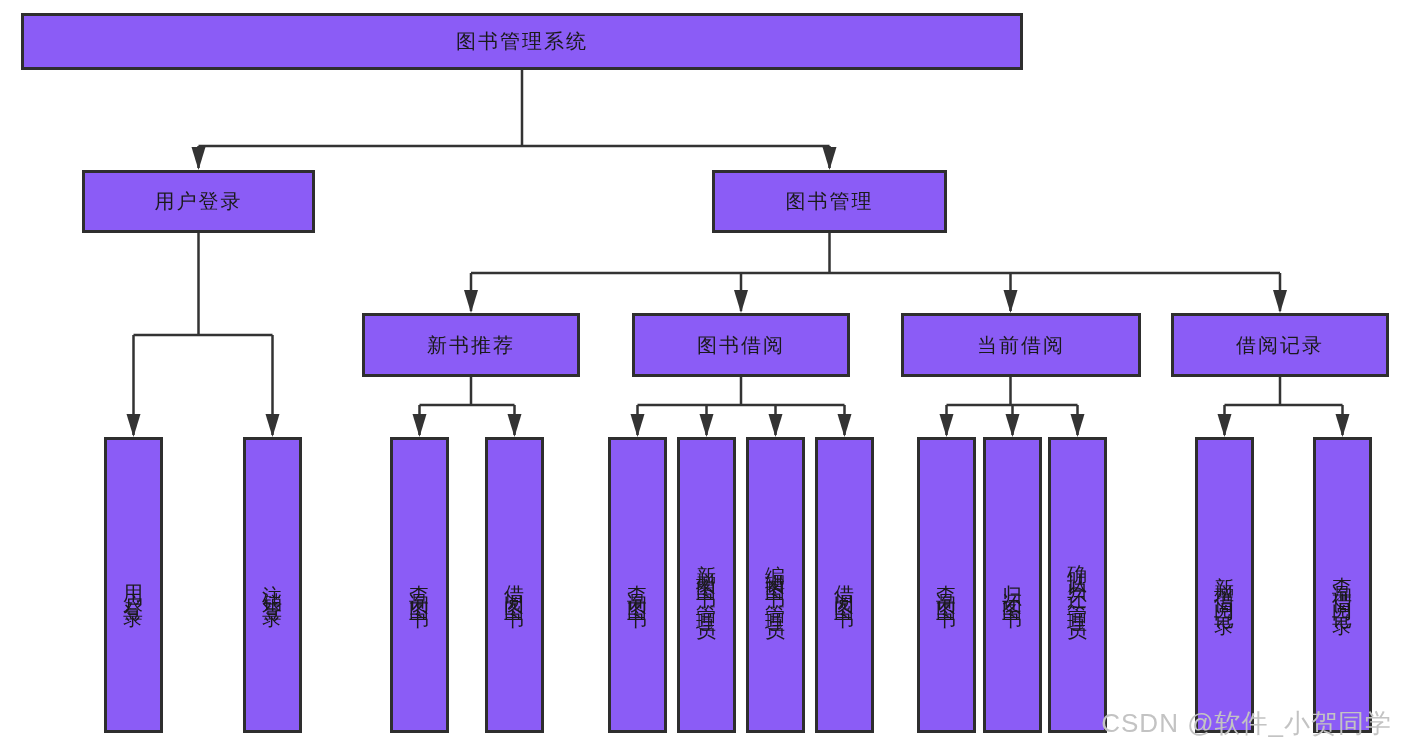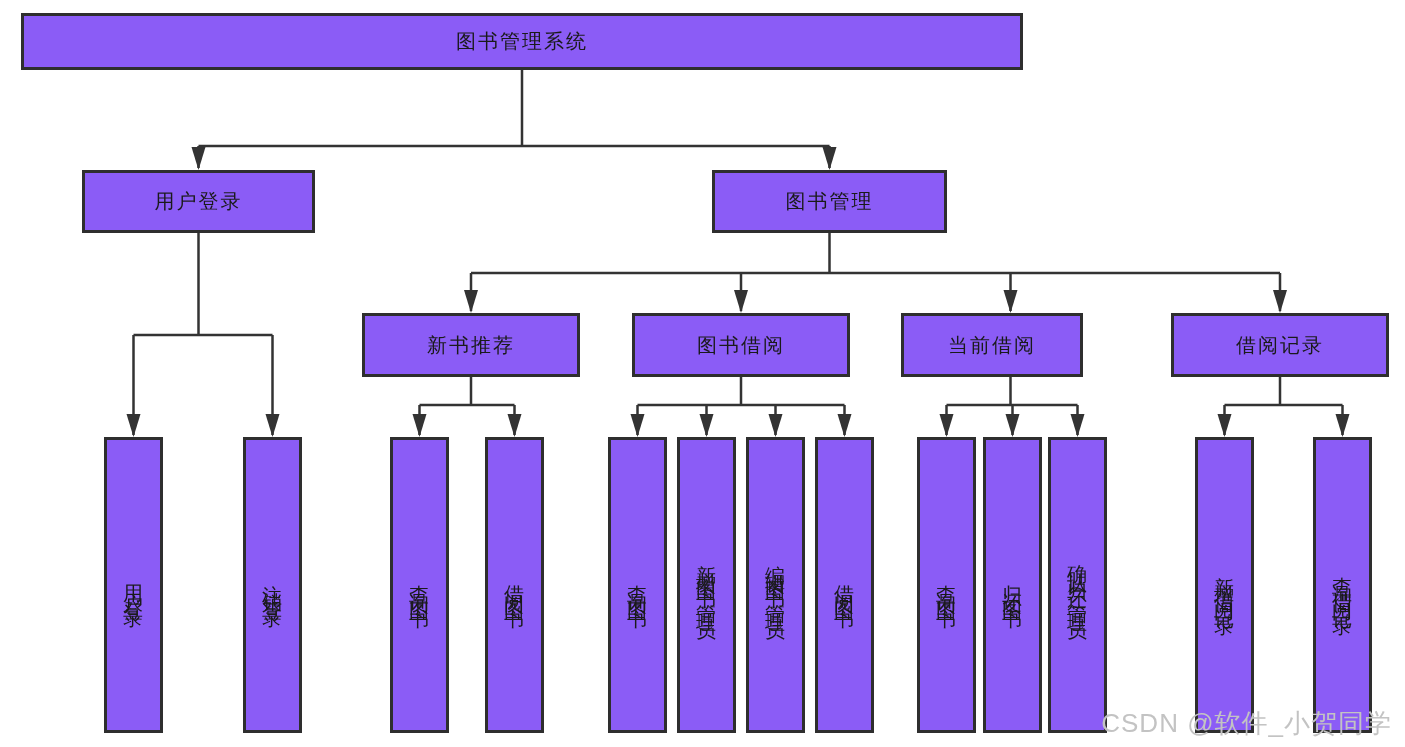--- a/index.html
+++ b/index.html
@@ -89,21 +89,21 @@
   <div class="node h" style="left:712px;top:170px;width:235px;height:63px;">
     <span>图书管理</span>
   </div>
 
   <div class="node h" style="left:362px;top:313px;width:218px;height:64px;">
     <span>新书推荐</span>
   </div>
   <div class="node h" style="left:632px;top:313px;width:218px;height:64px;">
     <span>图书借阅</span>
   </div>
-  <div class="node h" style="left:901px;top:313px;width:182px;height:64px;">
+  <div class="node h" style="left:901px;top:313px;width:240px;height:64px;">
     <span>当前借阅</span>
   </div>
   <div class="node h" style="left:1171px;top:313px;width:218px;height:64px;">
     <span>借阅记录</span>
   </div>
 
   <div class="node v" style="left:104px;top:437px;width:59px;height:296px;">
     <span>用户登录</span>
   </div>
   <div class="node v" style="left:243px;top:437px;width:59px;height:296px;">

